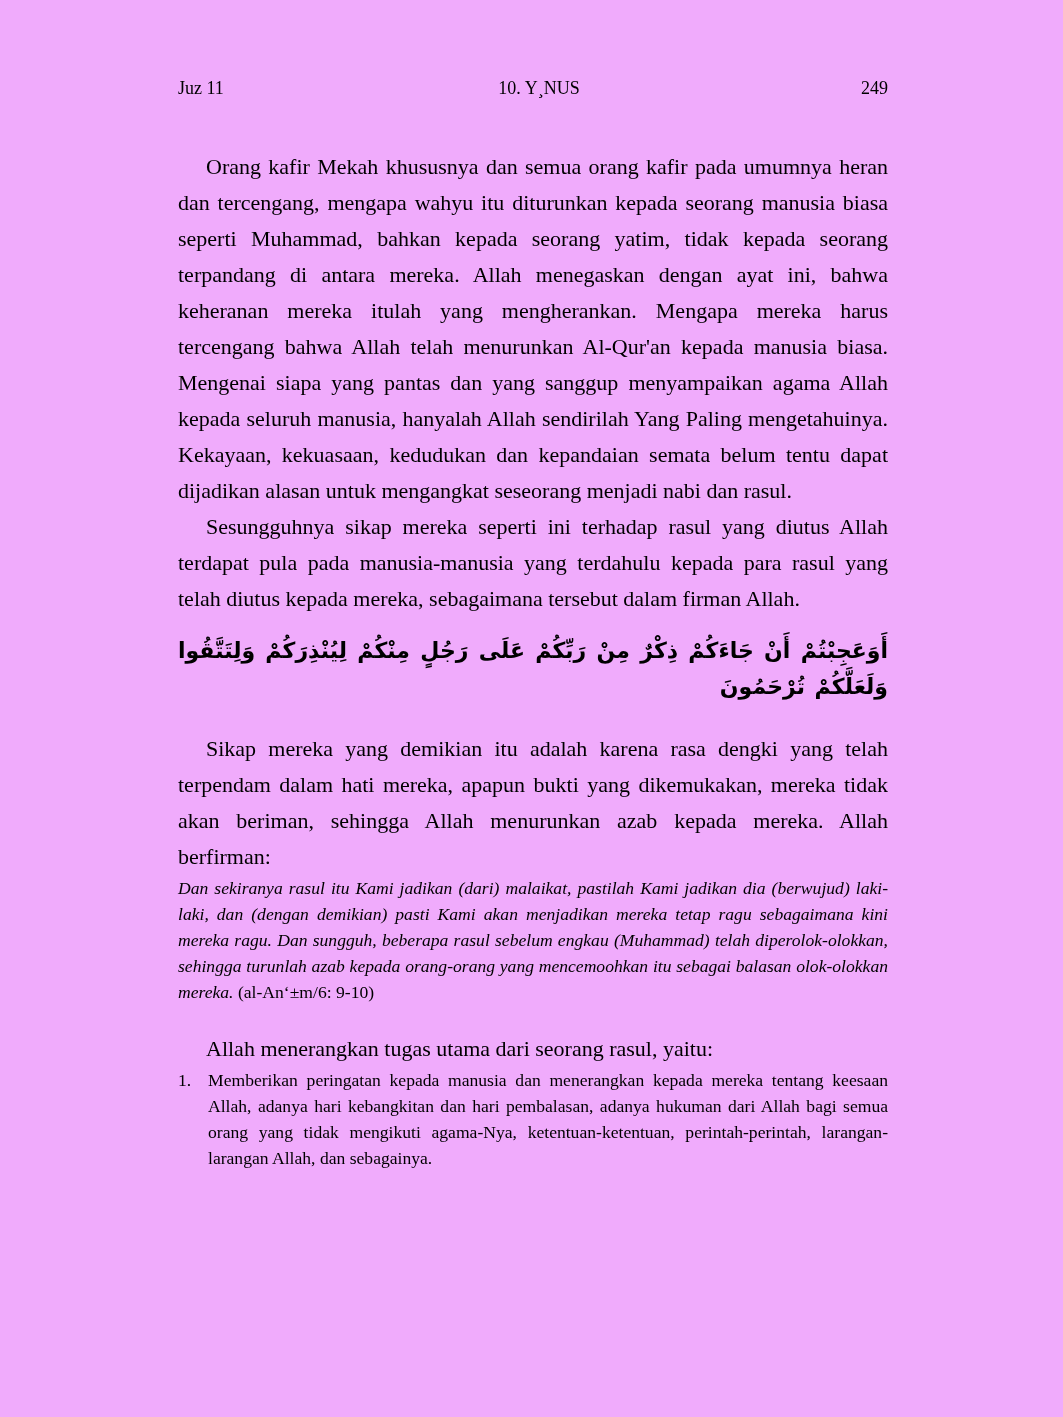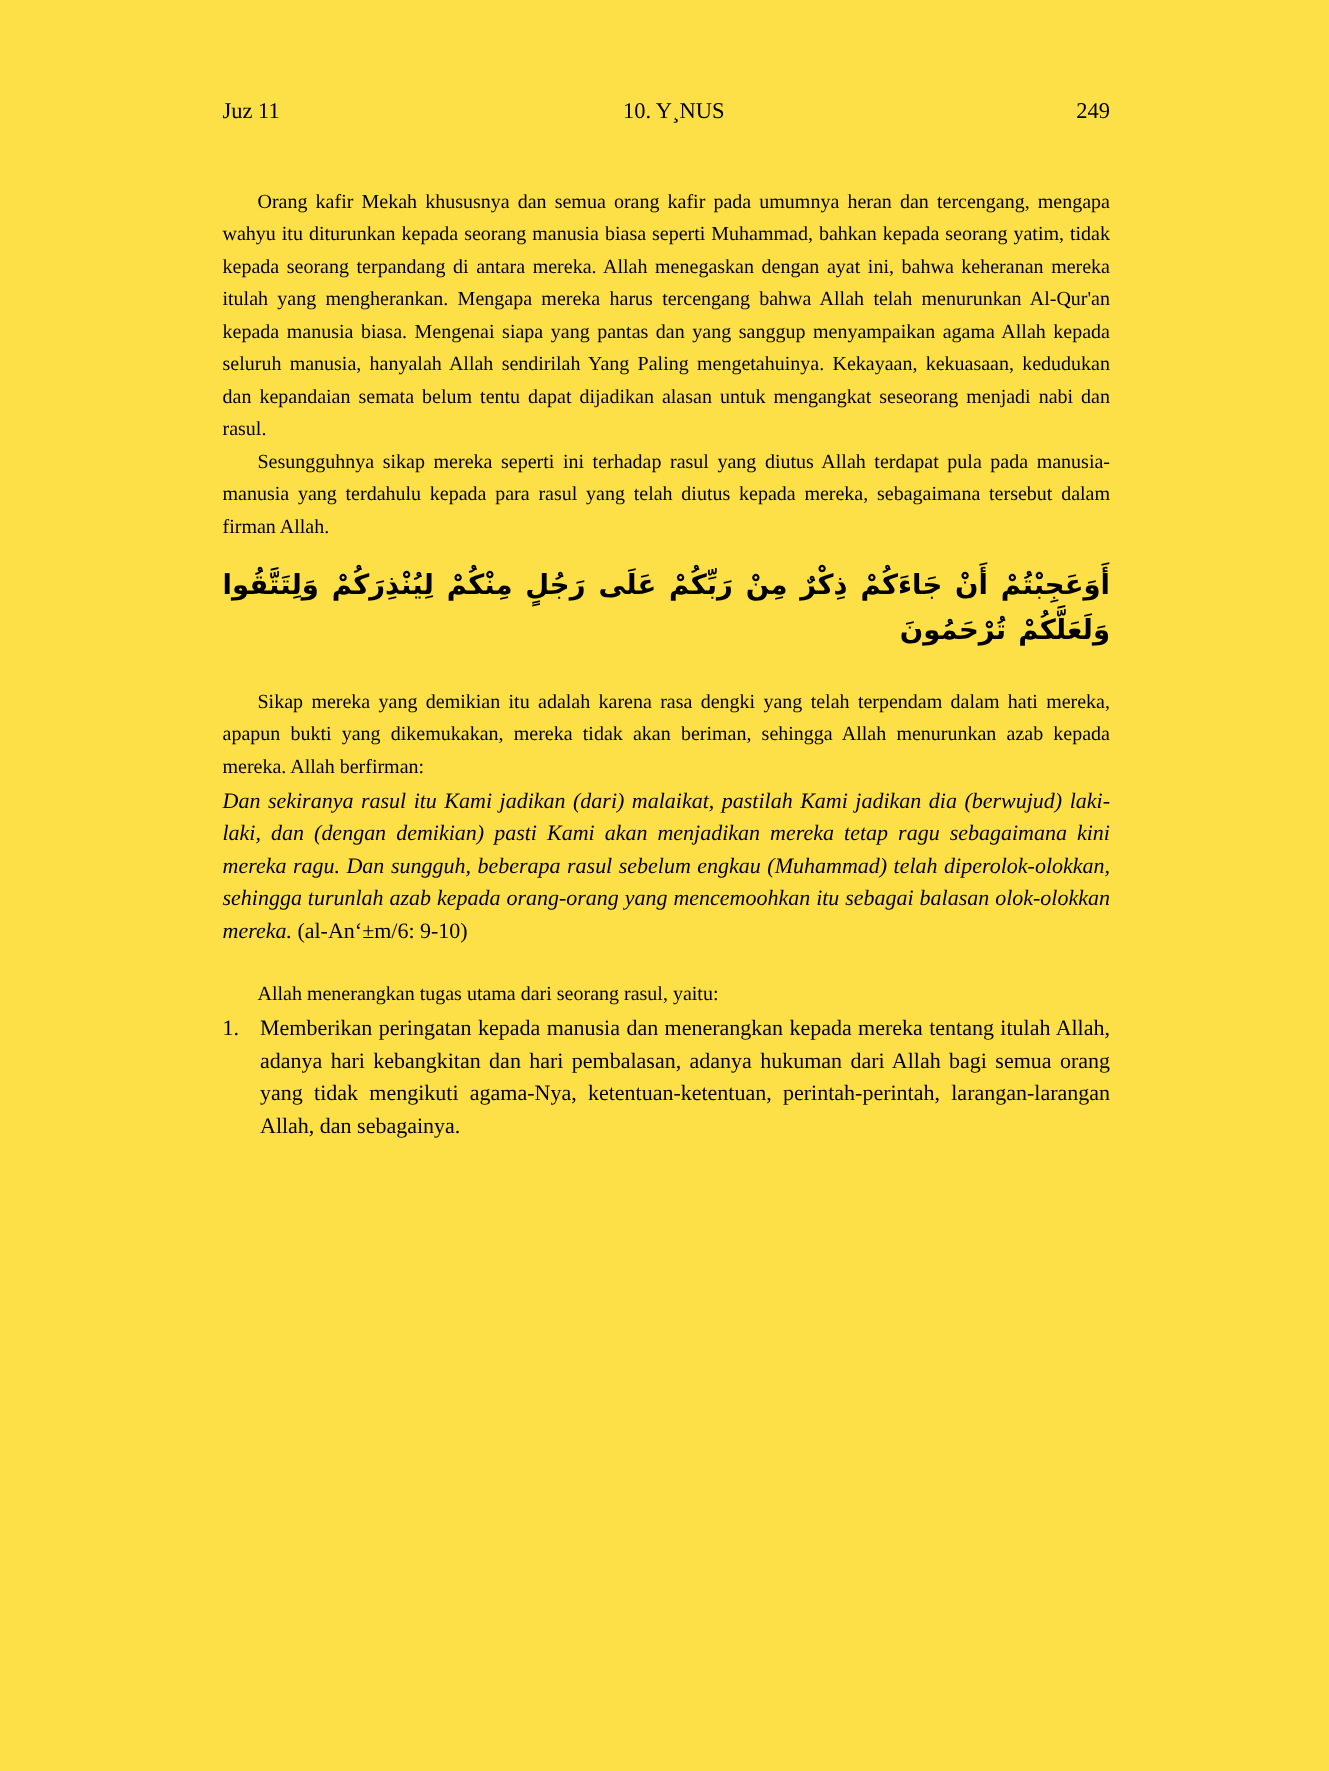--- a/index.html
+++ b/index.html
@@ -5,36 +5,36 @@
   * { margin: 0; padding: 0; box-sizing: border-box; }
   html, body { background: #ffffff; }
   body {
     font-family: "Liberation Serif", serif;
     color: #000000;
     -webkit-font-smoothing: antialiased;
   }
   .page {
     width: 1063px;
     min-height: 1417px;
-    background: #fde047;
+    background: #f0abfc;
     padding: 78px 175px 60px 178px;
     position: relative;
   }
   .page-header {
     display: flex;
     justify-content: space-between;
     align-items: baseline;
     font-size: 18px;
     margin-bottom: 50px;
   }
   .page-header .center { position: absolute; left: 12px; right: 0; text-align: center; }
   .page-header { position: relative; }
   .body-para {
-    font-size: 16px;
-    line-height: 26px;
+    font-size: 22px;
+    line-height: 36px;
     text-align: justify;
   }
   .indent { text-indent: 28px; }
   .arabic {
     font-family: "DejaVu Sans", sans-serif;
     direction: rtl;
     unicode-bidi: embed;
     font-size: 22px;
     font-weight: bold;
     line-height: 36px;
@@ -87,18 +87,18 @@
 
     <p class="body-para indent space-before">Sikap mereka yang demikian itu adalah karena rasa dengki yang telah terpendam dalam hati mereka, apapun bukti yang dikemukakan, mereka tidak akan beriman, sehingga Allah menurunkan azab kepada mereka. Allah berfirman:</p>
 
 
     <p class="translation"><em>Dan sekiranya rasul itu Kami jadikan (dari) malaikat, pastilah Kami jadikan dia (berwujud) laki-laki, dan (dengan demikian) pasti Kami akan menjadikan mereka tetap ragu sebagaimana kini mereka ragu. Dan sungguh, beberapa rasul sebelum engkau (Muhammad) telah diperolok-olokkan, sehingga turunlah azab kepada orang-orang yang mencemoohkan itu sebagai balasan olok-olokkan mereka.</em><span class="cite"> (al-An‘±m/6: 9-10)</span></p>
 
     <p class="body-para indent space-before">Allah menerangkan tugas utama dari seorang rasul, yaitu:</p>
 
     <div class="list-block">
       <span class="num">1.</span>
-      <p>Memberikan peringatan kepada manusia dan menerangkan kepada mereka tentang itulah Allah, adanya hari kebangkitan dan hari pembalasan, adanya hukuman dari Allah bagi semua orang yang tidak mengikuti agama-Nya, ketentuan-ketentuan, perintah-perintah, larangan-larangan Allah, dan sebagainya.</p>
+      <p>Memberikan peringatan kepada manusia dan menerangkan kepada mereka tentang keesaan Allah, adanya hari kebangkitan dan hari pembalasan, adanya hukuman dari Allah bagi semua orang yang tidak mengikuti agama-Nya, ketentuan-ketentuan, perintah-perintah, larangan-larangan Allah, dan sebagainya.</p>
     </div>
 
   </main>
 
 </div>
 
 </body></html>

